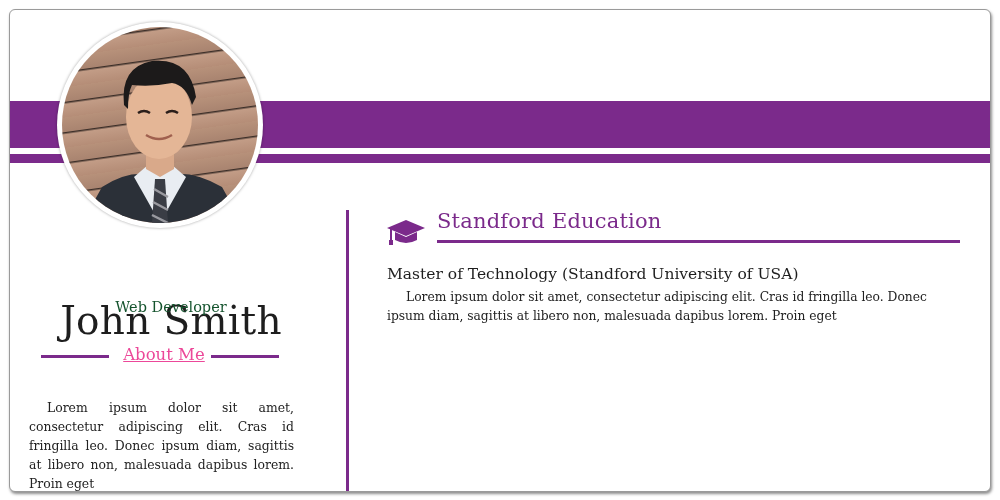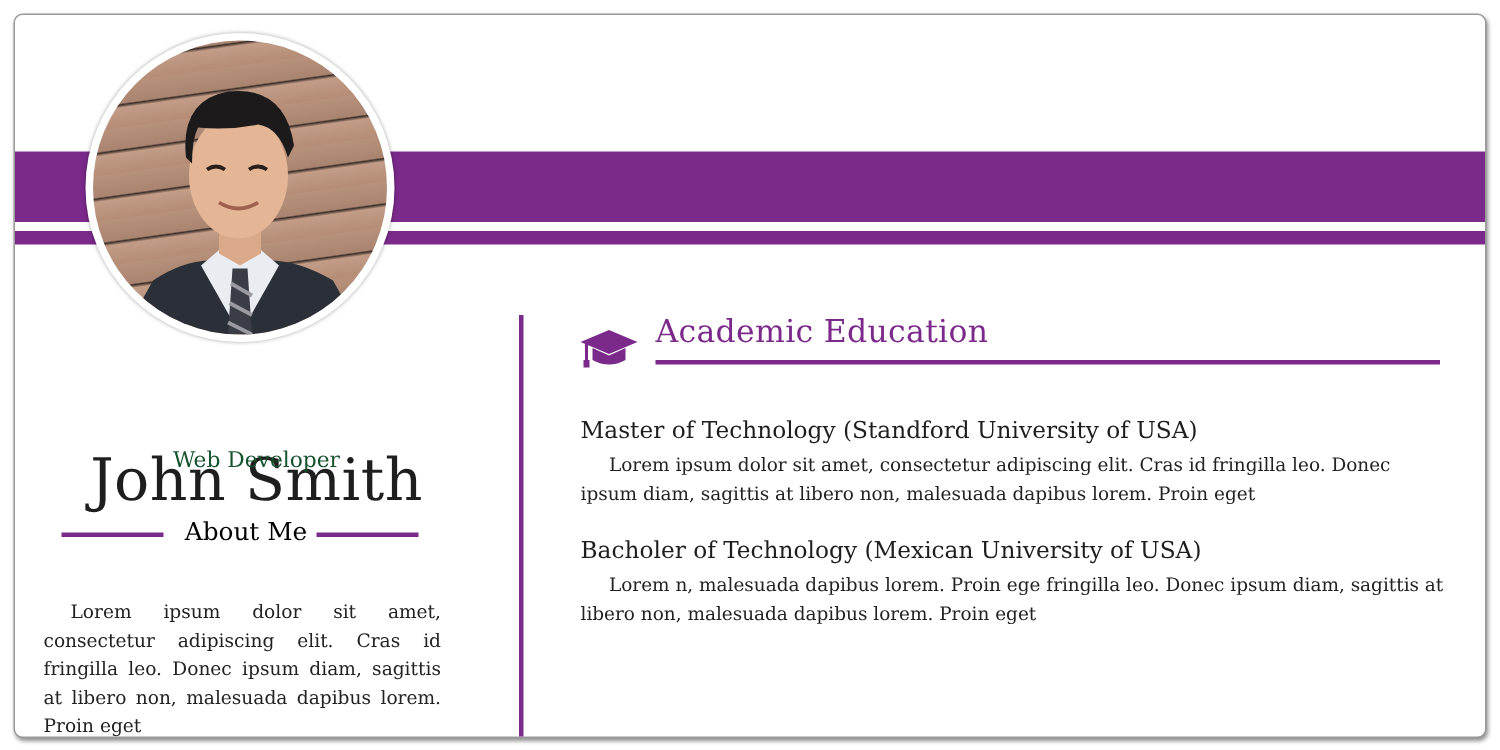--- a/index.html
+++ b/index.html
@@ -31,34 +31,34 @@
     font-size: 39px; color: #1e1e1e; letter-spacing: 0.3px; margin-top: 48px;
   }
   .role {
     position: absolute; left: 20px; width: 282px; top: 289px; text-align: center;
     font-size: 14.5px; color: #14532d;
   }
   .about-head { position: absolute; left: 31px; top: 335px; width: 240px; height: 22px; }
   .about-line { position: absolute; top: 10px; height: 3px; width: 68px; background: #7b2a8b; }
   .about-line.l { left: 0; }
   .about-line.r { left: 170px; }
-  .about-title { position: absolute; left: 78px; width: 90px; top: 0; text-align: center; font-size: 16.5px; color: #000000; }
+  .about-title { position: absolute; left: 78px; width: 90px; top: 0; text-align: center; font-size: 16.5px; color: #ec4899; text-decoration: underline; }
   .about-text {
     position: absolute; left: 19px; top: 376px; width: 265px;
     font-size: 12.4px; line-height: 19px; color: #222; text-align: justify; text-indent: 18px;
   }
 
   .divider { position: absolute; left: 336px; top: 200px; width: 3px; height: 282px; background: #7b2a8b; }
 
   .edu-icon { position: absolute; left: 376px; top: 207px; width: 40px; height: 30px; }
   .edu-title { position: absolute; left: 427px; top: 199px; font-size: 21px; color: #7b2a8b; letter-spacing: 0.2px; }
   .edu-underline { position: absolute; left: 427px; top: 230px; width: 523px; height: 3px; background: #7b2a8b; }
 
   .entry { position: absolute; left: 377px; width: 578px; }
-  .entry-title { font-size: 15.5px; color: #1e1e1e; margin: 16px 0 5px 0; white-space: nowrap; }
+  .entry-title { font-size: 15.5px; color: #1e1e1e; margin: 3px 0 5px 0; white-space: nowrap; }
   .entry-text { font-size: 12.3px; line-height: 19px; color: #222; text-indent: 19px; margin: 0; }
   .e1 { top: 252px; }
   .e2 { top: 332px; }
   .e3 { top: 412px; }
 </style>
 </head>
 <body>
 
 <div class="card">
   <div class="band-thick"></div>
@@ -102,26 +102,22 @@
   <div class="divider"></div>
 
   <div class="edu-icon">
     <svg width="40" height="30" viewBox="0 0 40 30">
       <path d="M20 3 L39 11 L20 19 L1 11 Z" fill="#7b2a8b"></path>
       <path d="M9 15 L9 23 Q20 29 31 23 L31 15 L20 20 Z" fill="#7b2a8b"></path>
       <rect x="4" y="12" width="2" height="12" fill="#7b2a8b"></rect>
       <rect x="3" y="23" width="4" height="5" fill="#7b2a8b"></rect>
     </svg>
   </div>
-  <div class="edu-title">Academic Education</div>
+  <div class="edu-title">Standford Education</div>
   <div class="edu-underline"></div>
 
   <div class="entry e1">
     <div class="entry-title">Master of Technology (Standford University of USA)</div>
     <p class="entry-text">Lorem ipsum dolor sit amet, consectetur adipiscing elit. Cras id fringilla leo. Donec ipsum diam, sagittis at libero non, malesuada dapibus lorem. Proin eget</p>
   </div>
-  <div class="entry e2">
-    <div class="entry-title">Bacholer of Technology (Mexican University of USA)</div>
-    <p class="entry-text">Lorem n, malesuada dapibus lorem. Proin ege fringilla leo. Donec ipsum diam, sagittis at libero non, malesuada dapibus lorem. Proin eget</p>
-  </div>
   <div class="entry e3">
   </div>
 </div>
 
 </body></html>

